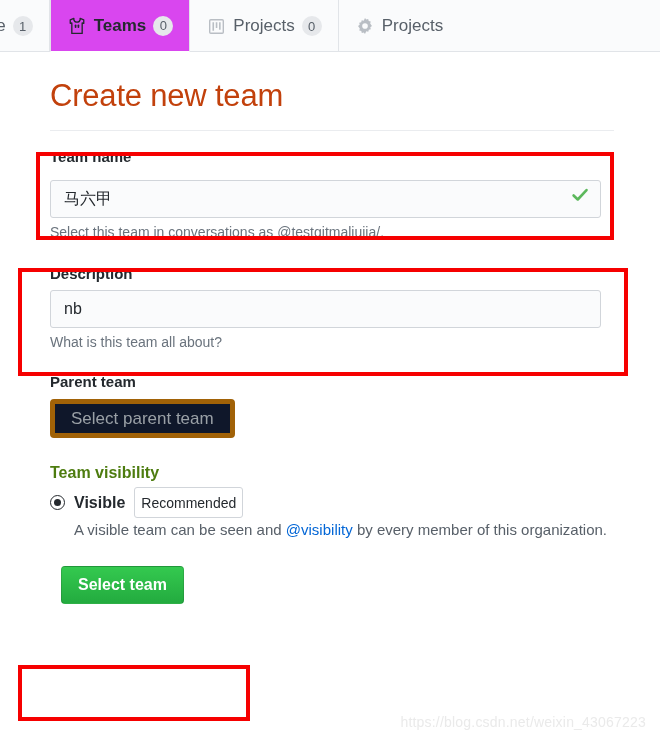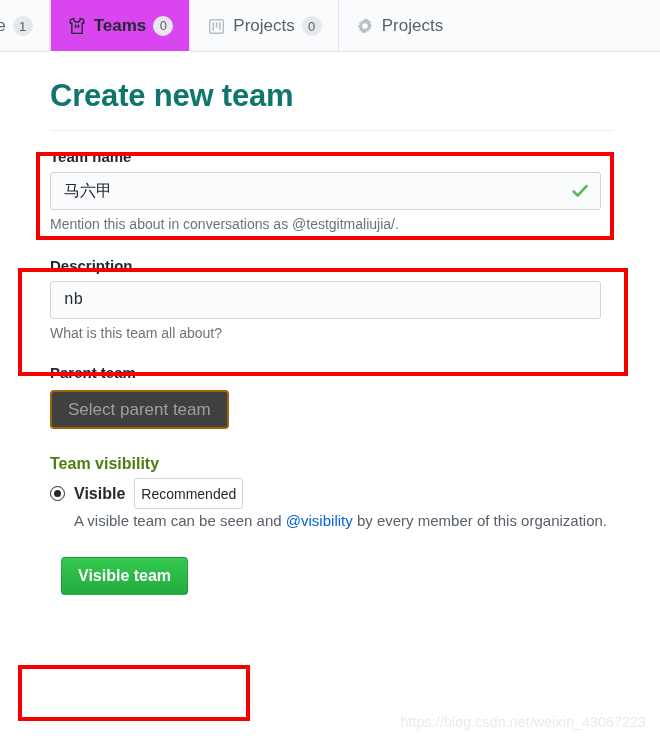--- a/index.html
+++ b/index.html
@@ -82,22 +82,22 @@
     font-weight: normal;
   }
 
   
   .content {
     padding: 0 46px;
     position: relative;
   }
   .page-title {
     font-size: 31px;
-    font-weight: bold;
-    color: #0f766e;
+    font-weight: normal;
+    color: #c2410c;
     margin: 26px 0 12px 4px;
     letter-spacing: -0.2px;
   }
   .rule {
     height: 1px;
     background: #eaecef;
     margin: 16px 0 0 4px;
   }
 
   .field-group { margin-left: 4px; }
@@ -109,24 +109,25 @@
   }
   .text-input {
     width: 551px;
     height: 38px;
     border: 1px solid #d1d5da;
     border-radius: 3px;
     background: #fafbfc;
     font-size: 16px;
     color: #24292e;
     padding: 0 54px 0 13px;
-    font-family: Liberation Mono, monospace;
+    font-family: Liberation Sans, sans-serif;
     display: flex;
     align-items: center;
     position: relative;
+    margin-top: 8px;
   }
   .input-wrap { position: relative; display: inline-block; }
   .check-icon {
     position: absolute;
     right: 12px;
     top: 50%;
     transform: translateY(-50%);
     width: 18px;
     height: 18px;
     pointer-events: none;
@@ -135,23 +136,23 @@
     font-size: 14px;
     color: #6a737d;
     margin-top: 6px;
   }
 
   .select-btn {
     display: inline-flex;
     align-items: center;
     height: 39px;
     padding: 8px 16px;
-    border: 2px solid #a16207;
+    border: 5px solid #a16207;
     border-radius: 4px;
-    background: #404040;
+    background: #0f172a;
     color: #9aa0a6;
     font-size: 17px;
     font-family: "Liberation Sans", "DejaVu Sans", sans-serif;
     cursor: pointer;
   }
 
   .section-title {
     font-size: 16px;
     font-weight: bold;
     color: #4d7c0f;
@@ -292,21 +293,21 @@
   <div class="field-group" style="margin-top:17px;">
     <div class="field-label">Team name</div>
     <div class="input-wrap">
       <div class="text-input" placeholder="Team name">马六甲</div>
       <span class="check-icon">
         <svg width="18" height="18" viewBox="0 0 16 16" aria-hidden="true">
           <path d="M2.3 8.4 L6 12 L13.8 3.6" fill="none" stroke="#5cb85c" stroke-width="2.3" stroke-linecap="round" stroke-linejoin="round"></path>
         </svg>
       </span>
     </div>
-    <div class="hint">Mention this about in conversations as @testgitmaliujia/.</div>
+    <div class="hint">Select this team in conversations as @testgitmaliujia/.</div>
   </div>
 
   <div class="field-group" style="margin-top:25px;">
     <div class="field-label">Description</div>
     <div class="text-input" placeholder="Description">nb</div>
     <div class="hint">What is this team all about?</div>
   </div>
 
   <div class="field-group" style="margin-top:23px;">
     <div class="field-label" style="margin-bottom:9px;">Parent team</div>
@@ -323,21 +324,21 @@
         <span class="badge">Recommended</span>
       </div>
       <div class="radio-desc">
         <span>A visible team can be seen and </span><span class="link">@visibility</span><span> by every member of this organization.</span>
       </div>
     </div>
 
   </div>
 
   <div style="margin:28px 0 0 15px;">
-    <div class="create-btn">Visible team</div>
+    <div class="create-btn">Select team</div>
   </div>
 
 </div>
 
 <div class="annot" style="left:36px; top:152px; width:578px; height:88px;"></div>
 <div class="annot" style="left:18px; top:268px; width:610px; height:108px;"></div>
 <div class="annot" style="left:18px; top:665px; width:232px; height:56px;"></div>
 
 <div class="watermark">https://blog.csdn.net/weixin_43067223</div>
 

